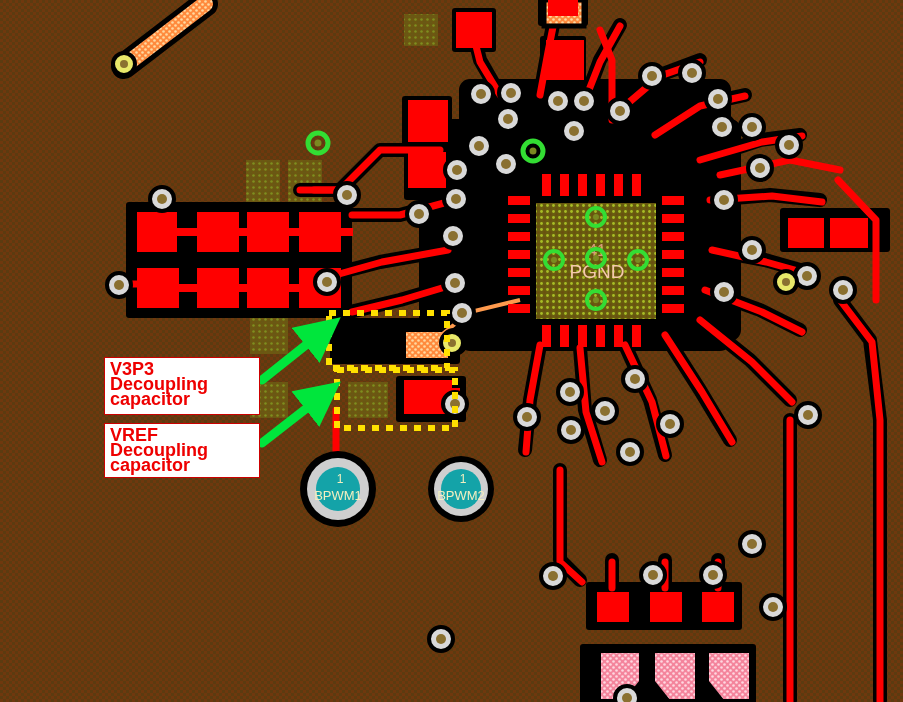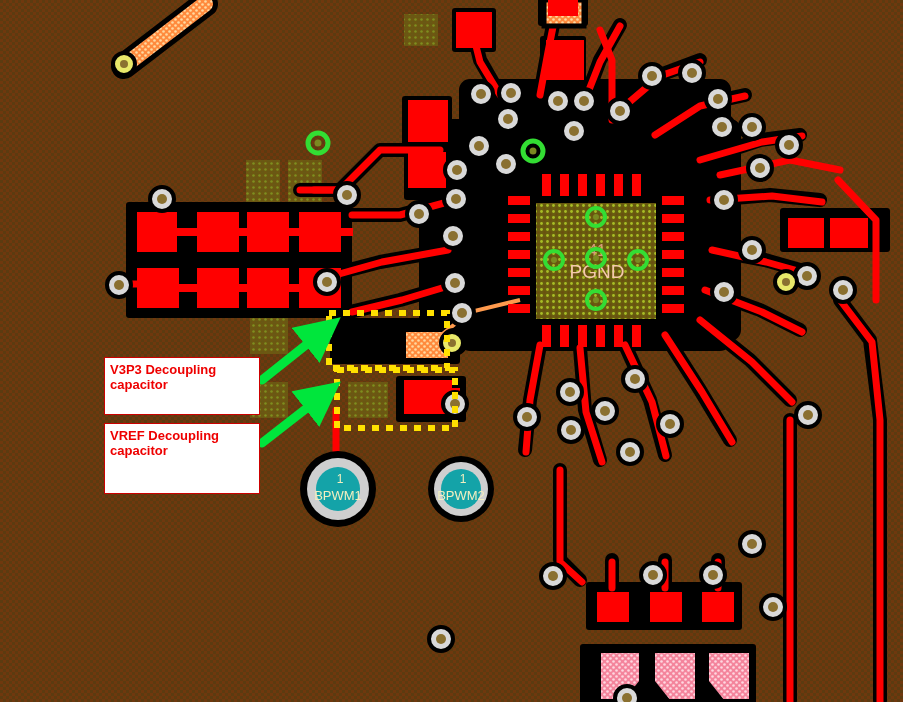--- a/index.html
+++ b/index.html
@@ -32,28 +32,28 @@
   .layer{position:absolute;left:0;top:0;width:903px;height:702px;}
   svg.layer{overflow:visible;}
 
   
   .callout{
     position:absolute;
     background:#ffffff;
     border:1px solid #cc0000;
     color:#ee0000;
     font-weight:bold;
-    font-size:13px;
+    font-size:18px;
     line-height:15px;
     padding:4px 5px 4px 5px;
     box-sizing:border-box;
     font-family:"Liberation Sans",sans-serif;
   }
   #callout-v3p3{left:104px;top:357px;width:156px;height:58px;}
-  #callout-vref{left:104px;top:423px;width:156px;height:71px;}
+  #callout-vref{left:104px;top:423px;width:156px;height:55px;}
 
   .tp-label{
     font-family:"Liberation Sans",sans-serif;
     fill:#f2efc0;
     font-size:13px;
     text-anchor:middle;
     font-weight:normal;
   }
   .tp-num{font-size:12px;}
   .pgnd-label{

